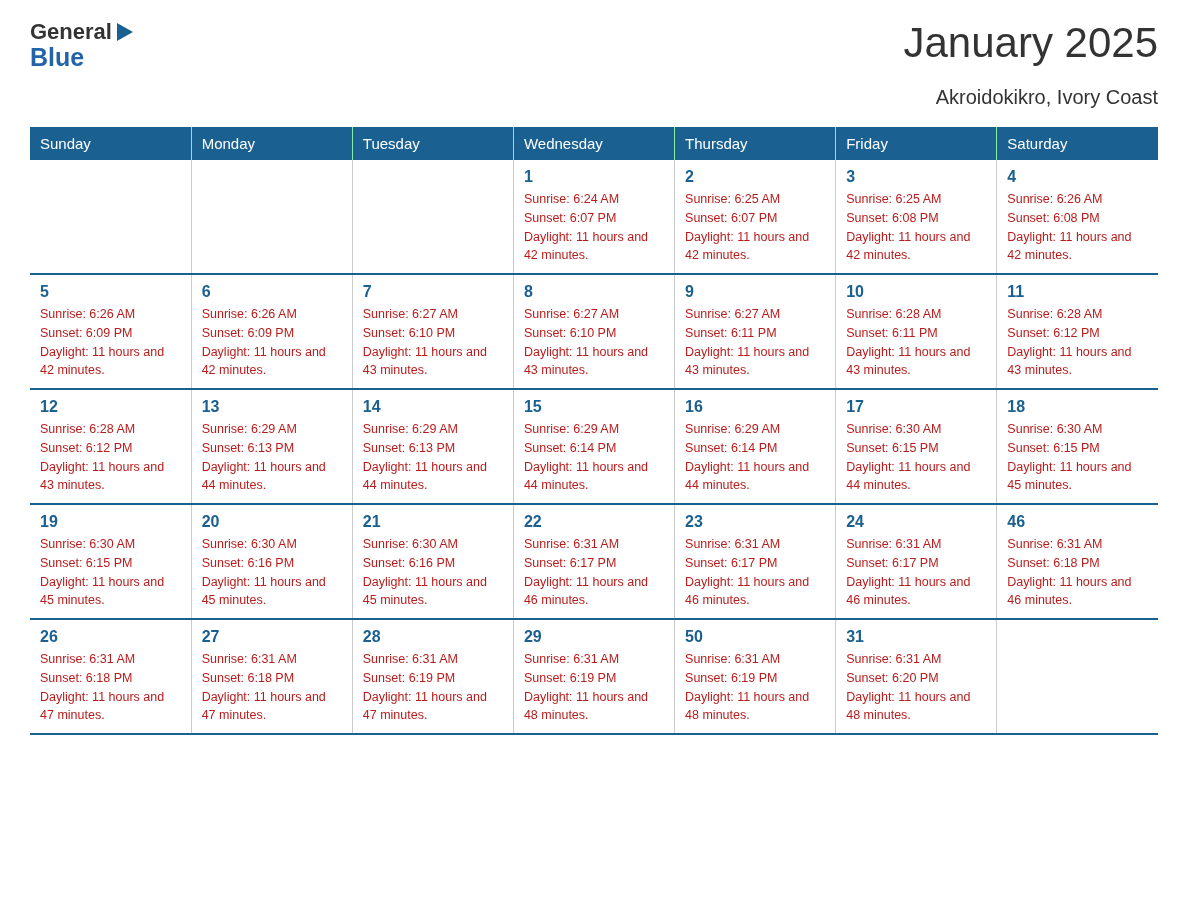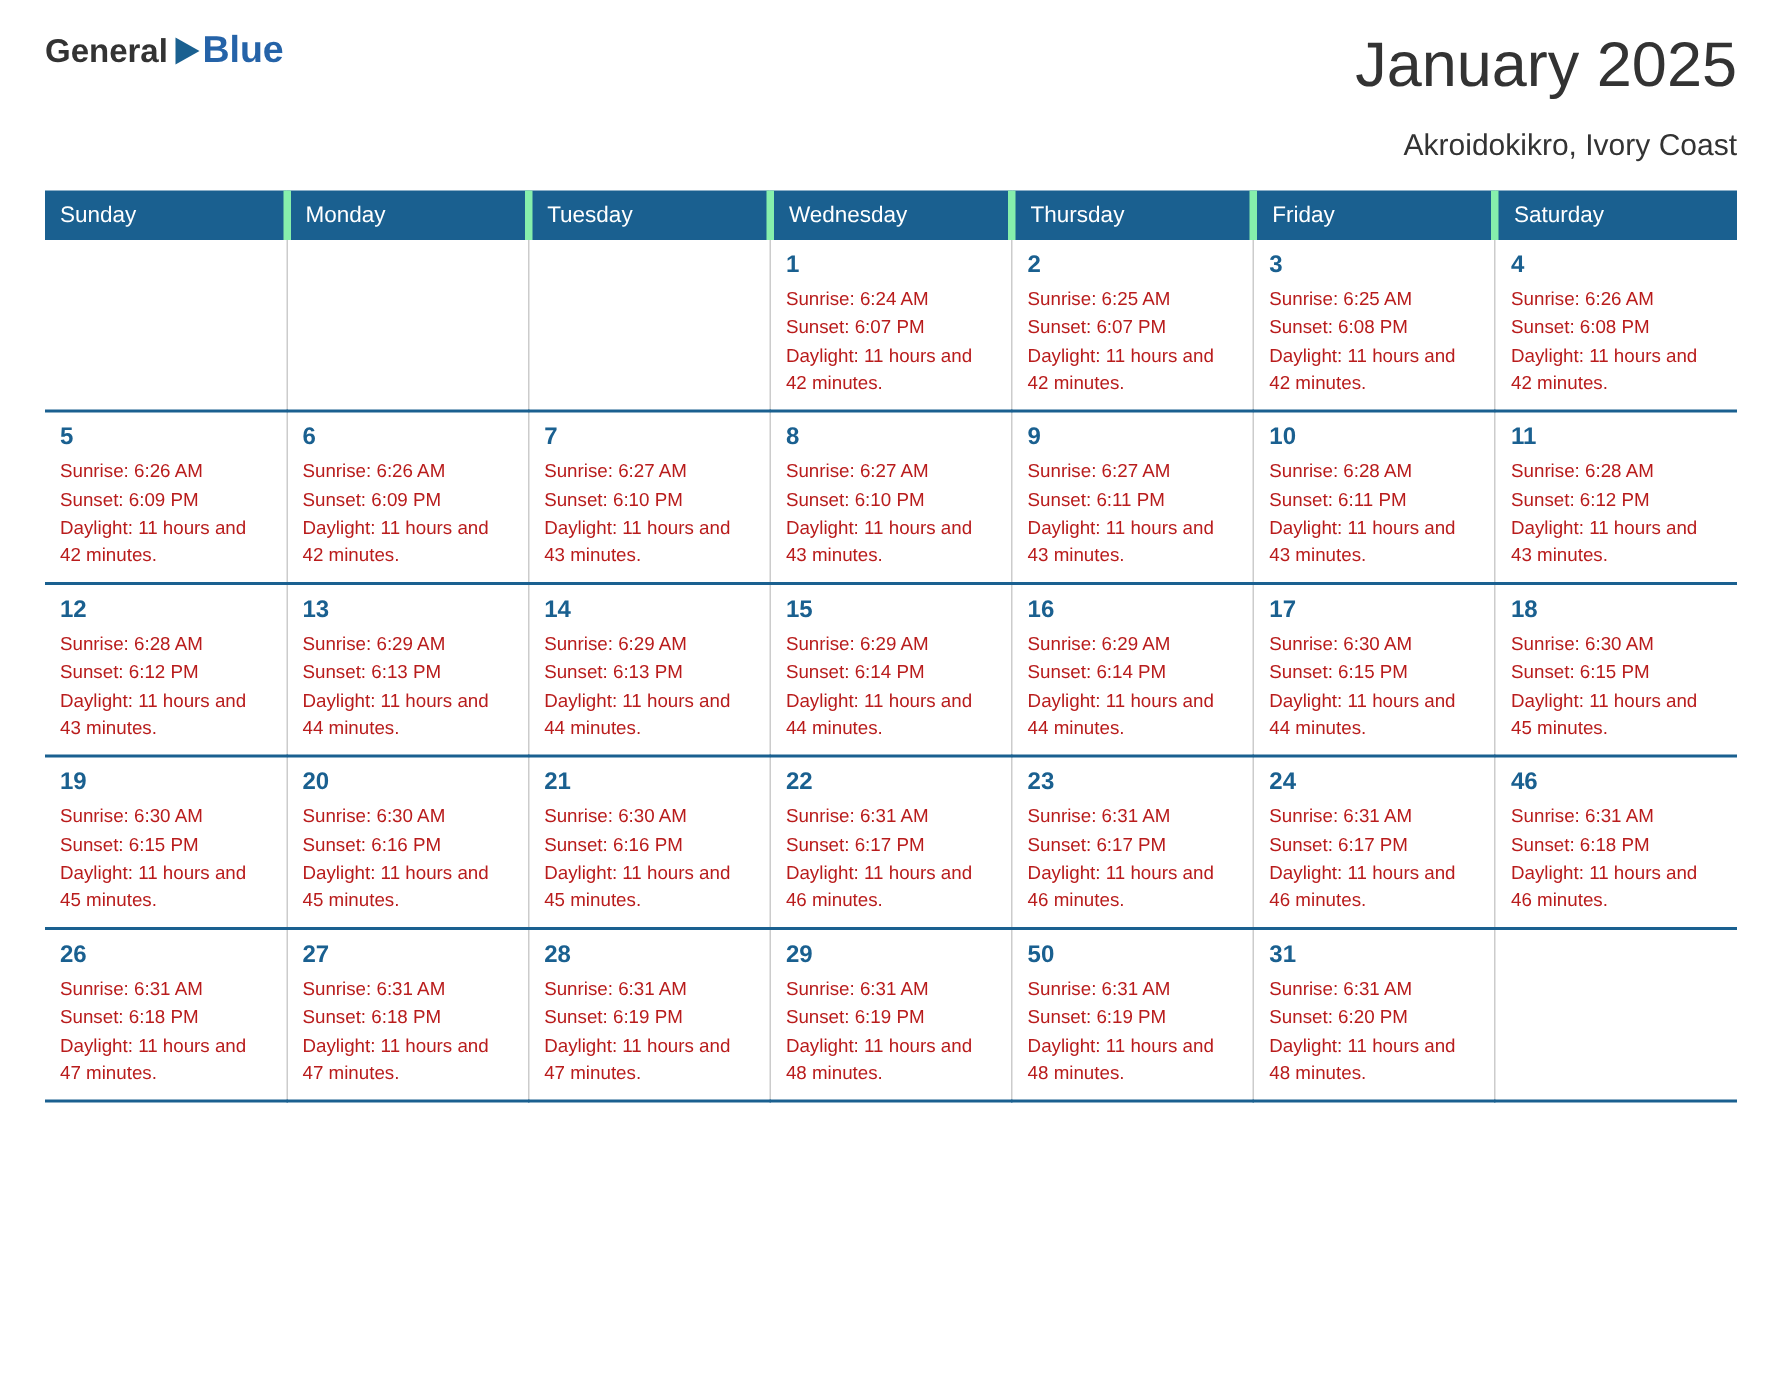--- a/index.html
+++ b/index.html
@@ -53,21 +53,21 @@
     }
     thead tr {
       background-color: #1a6090;
     }
     thead th {
       color: #fff;
       font-size: 15px;
       font-weight: normal;
       padding: 8px 10px;
       text-align: left;
-      border-right: 5px solid #86efac;
+      border-right: 1px solid #86efac;
     }
     thead th:last-child {
       border-right: none;
     }
     tbody tr {
       border-bottom: 2px solid #1a6090;
       vertical-align: top;
     }
     tbody td {
       padding: 8px 10px;
@@ -94,21 +94,21 @@
     }
     .empty-cell {
       background: #fff;
     }
   </style>
 </head>
 <body>
 
 <div class="header">
   <div class="logo">
-    <div style="display:flex; flex-direction:row; line-height:1.1;">
+    <div style="display:flex; flex-direction:column; line-height:1.1;">
       <div style="display:flex; align-items:center;">
         <span class="logo-text-general">General</span>
         <svg width="20" height="22" viewBox="0 0 20 22" style="margin-left:3px; margin-top:0px;">
           <polygon points="2,2 18,11 2,20" fill="#1a6090"></polygon>
         </svg>
       </div>
       <span class="logo-text-blue" style="margin-left: 0;">Blue</span>
     </div>
   </div>
   <div class="title-block">

